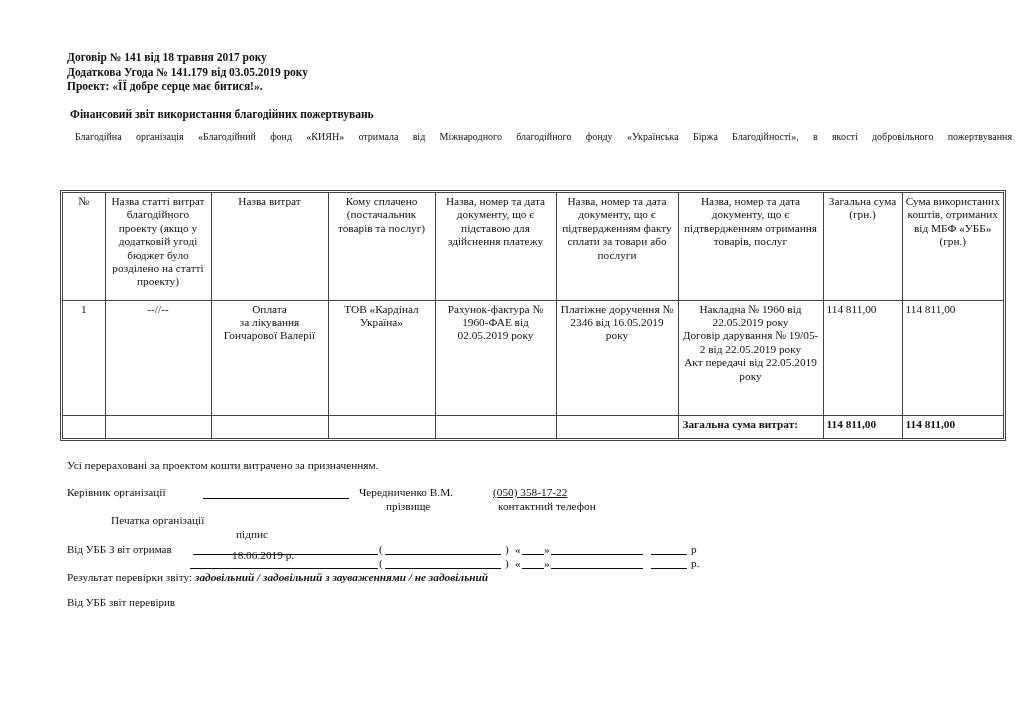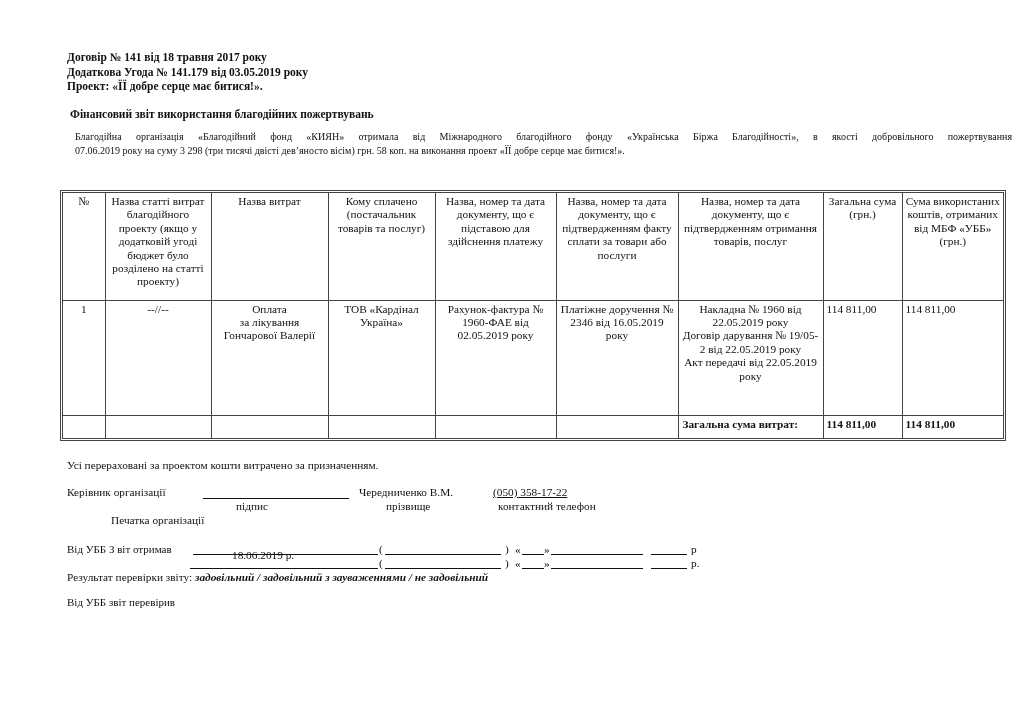--- a/index.html
+++ b/index.html
@@ -63,21 +63,20 @@
 <div class="abs header-block">
   <div>Договір  № 141 від 18 травня 2017 року</div>
   <div>Додаткова Угода  № 141.179 від 03.05.2019 року</div>
   <div>Проект: «ЇЇ добре серце має битися!».</div>
 </div>
 
 <div class="abs doc-title">Фінансовий звіт використання благодійних пожертвувань</div>
 
 <div class="abs intro">
   <p>Благодійна організація «Благодійний фонд «КИЯН» отримала від Міжнародного благодійного фонду «Українська Біржа Благодійності», в якості добровільного пожертвування</p>
-  <p class="last">07.06.2019 року на суму 3 298 (три тисячі двісті дев’яносто вісім) грн. 58 коп. на виконання проект «ЇЇ добре серце має битися!».</p>
 </div>
 
 <div class="abs tbl-wrap">
   <table class="rep">
     <colgroup>
       <col style="width:42px">
       <col style="width:106px">
       <col style="width:117px">
       <col style="width:107px">
       <col style="width:121px">
@@ -128,21 +127,21 @@
     </table>
 </div>
 
 <div class="abs footer-note">Усі перераховані за проектом кошти витрачено за призначенням.</div>
 
 <div class="abs sig-row" style="left:67px;">Керівник організації</div>
 <div class="abs" style="left:203px; top:486px; width:146px; height:12px; border-bottom:1px solid #111;"></div>
 <div class="abs sig-row" style="left:359px;">Чередниченко В.М.</div>
 <div class="abs sig-row phone" style="left:493px;">(050) 358-17-22</div>
 
-<div class="abs" style="left:236px; top:500px;">підпис</div>
+<div class="abs" style="left:236px; top:528px;">підпис</div>
 <div class="abs" style="left:386px; top:500px;">прізвище</div>
 <div class="abs" style="left:486px; top:500px;margin-left:12px;">контактний телефон</div>
 
 <div class="abs" style="left:111px; top:514px;">Печатка організації</div>
 <div class="abs" style="left:232px; top:529px;margin-top:20px;">18.06.2019 р.</div>
 
 <div class="abs ubb-line" style="top:543px;">
   <span>Від  УББ З віт отримав</span>
 </div>
 <div class="abs" style="left:193px; top:543px; width:185px; height:11px; border-bottom:1px solid #111;"></div>

